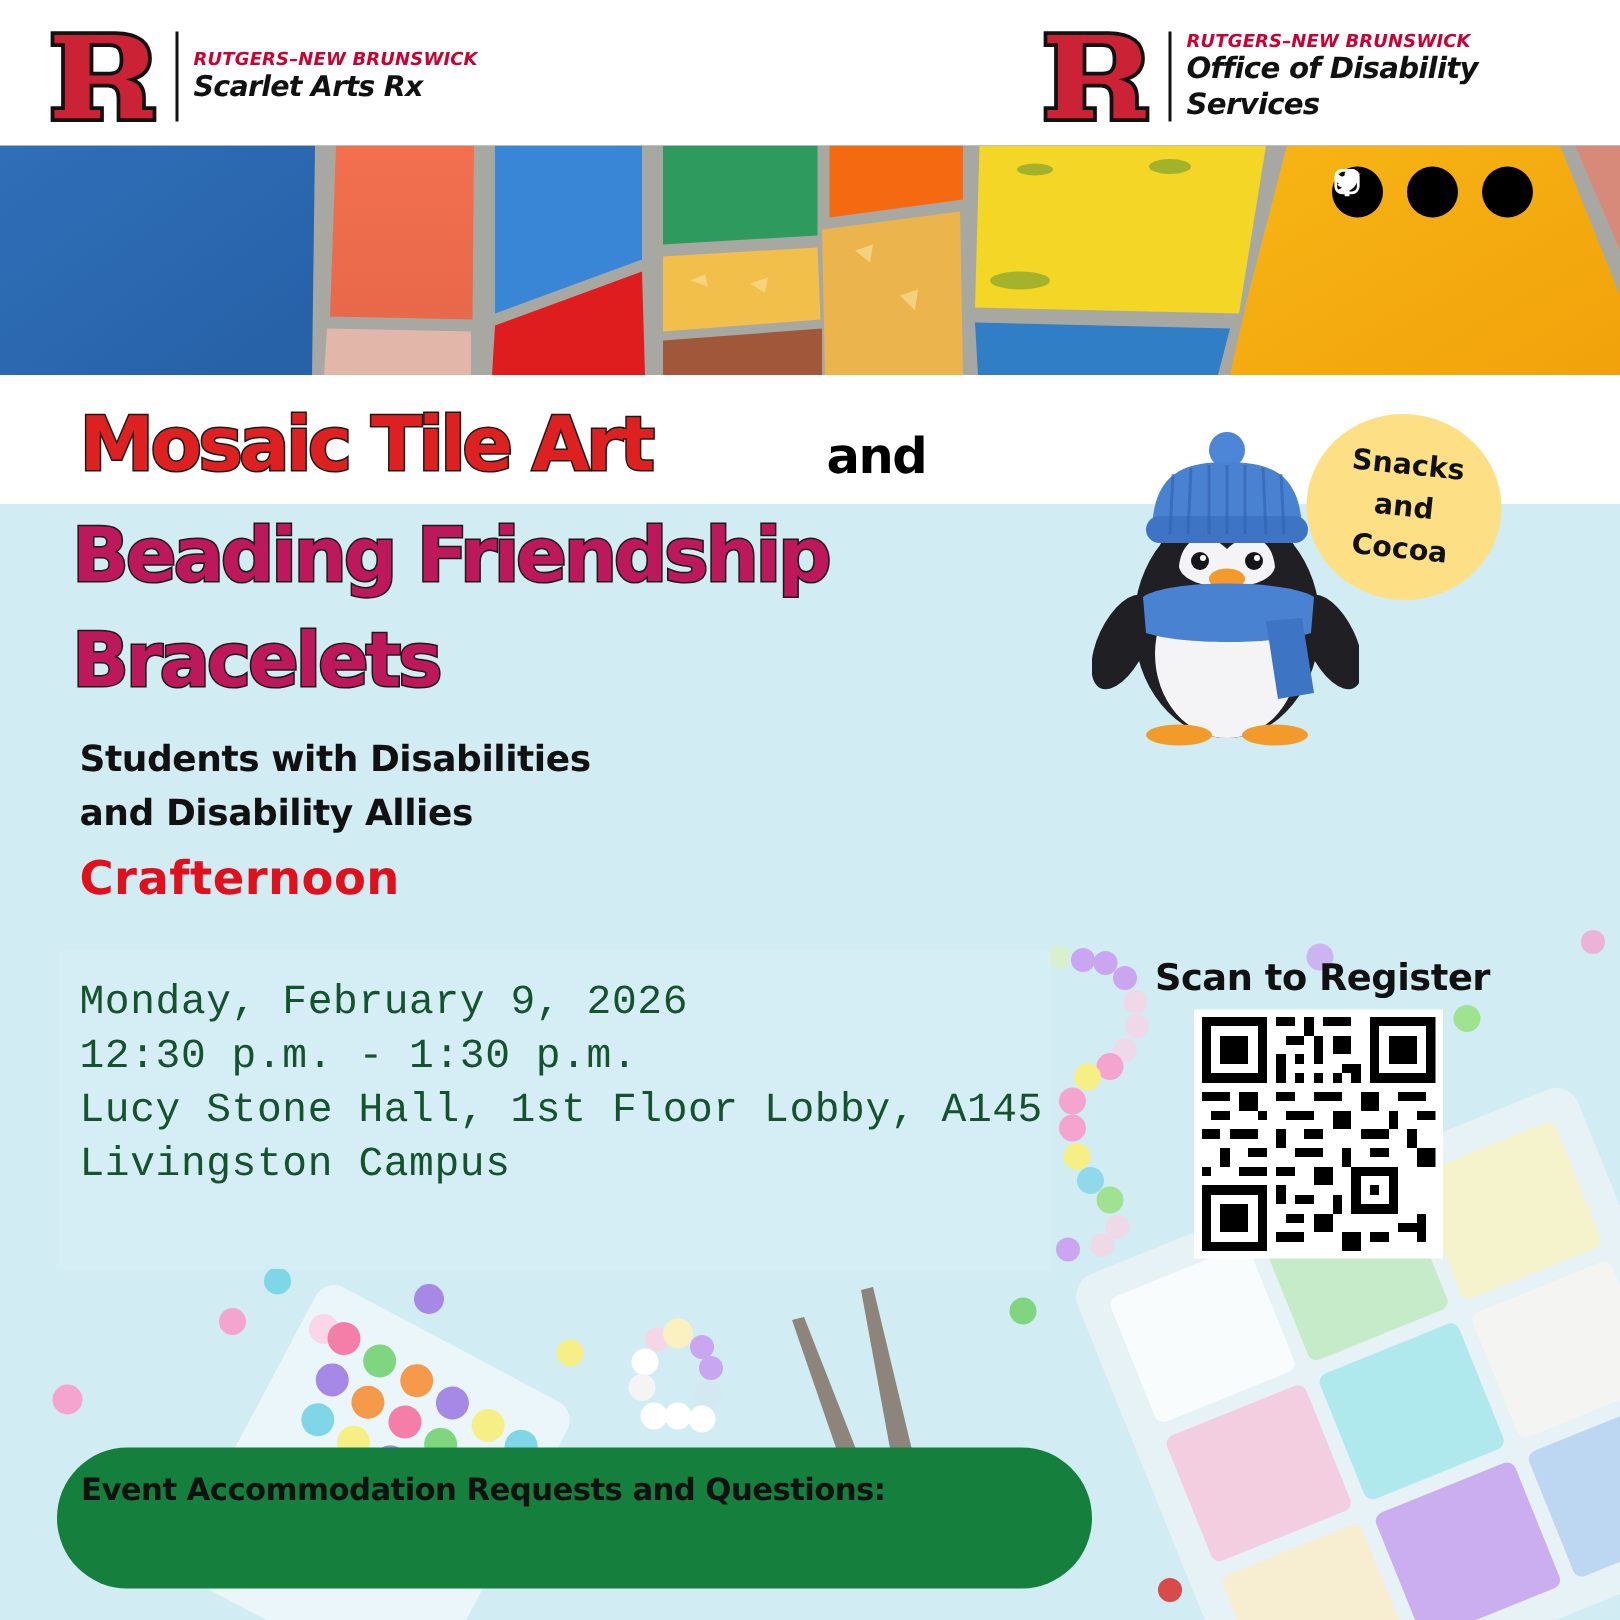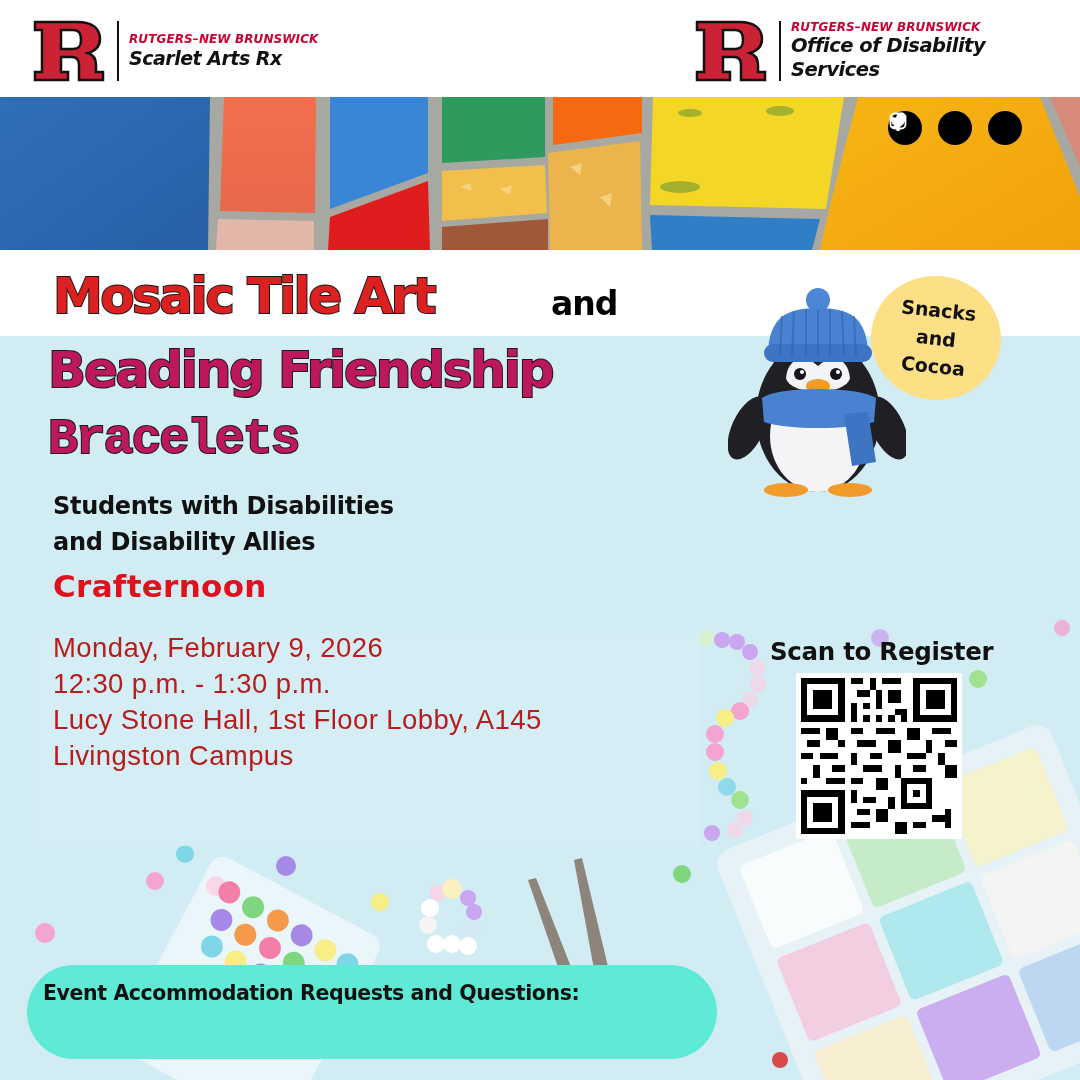--- a/index.html
+++ b/index.html
@@ -26,47 +26,47 @@
   .social-btn { width: 34px; height: 34px; border-radius: 50%; background: #000; display: flex; align-items: center; justify-content: center; }
   .social-btn svg { width: 20px; height: 20px; }
 
   
   .white-band { position: absolute; left: 0; top: 250px; width: 1080px; height: 86px; background: #ffffff; }
   .lower-bg { position: absolute; left: 0; top: 336px; width: 1080px; height: 744px; background: #d1ecf3; }
 
   .title1 { position: absolute; left: 53px; top: 266px; font-family: "DejaVu Sans", sans-serif; font-weight: bold; font-size: 50px; letter-spacing: -2.5px; color: #dd2020; -webkit-text-stroke: 2px #1a1a1a; paint-order: stroke fill; line-height: 60px; white-space: nowrap; }
   .title-and { position: absolute; left: 551px; top: 284px; font-family: "DejaVu Sans", sans-serif; font-weight: bold; font-size: 33px; color: #000; letter-spacing: -1px; line-height: 40px; }
   .title2 { position: absolute; left: 48px; top: 338px; font-family: "DejaVu Sans", sans-serif; font-weight: bold; font-size: 50px; letter-spacing: -2.2px; color: #be185d; -webkit-text-stroke: 2px #1a1a1a; paint-order: stroke fill; line-height: 64px; white-space: nowrap; }
-  .title3 { top: 408px; font-family: Liberation Mono, monospace; }
+  .title3 { top: 408px; }
 
   .subtitle { position: absolute; left: 53px; top: 488px; font-family: "DejaVu Sans", sans-serif; font-weight: bold; font-size: 24px; color: #111; line-height: 36px; letter-spacing: -0.3px; }
   .crafternoon { position: absolute; left: 53px; top: 566px; font-family: "DejaVu Sans", sans-serif; font-weight: bold; font-size: 31px; color: #e0101c; letter-spacing: 0.3px; line-height: 40px; }
 
   
   .details-box { position: absolute; left: 38px; top: 634px; width: 662px; height: 212px; background: rgba(214,239,245,0.85); }
-  .details { position: absolute; left: 53px; top: 630px; font-family: Liberation Sans, sans-serif; font-size: 27.5px; color: #b91c1c; line-height: 36px; letter-spacing: 0.4px; }
+  .details { position: absolute; left: 53px; top: 651px; font-family: Liberation Mono, monospace; font-size: 27.5px; color: #14532d; line-height: 36px; letter-spacing: 0.4px; }
   .details div { white-space: nowrap; }
 
   
   .deco { position: absolute; left: 0; top: 0; width: 1080px; height: 1080px; pointer-events: none; }
 
   
   .penguin { position: absolute; left: 728px; top: 286px; width: 178px; height: 214px; }
   .penguin svg { width: 178px; height: 214px; }
 
   .snacks { position: absolute; left: 871px; top: 276px; width: 130px; height: 124px; border-radius: 50%; background: #fddf86; display: flex; flex-direction: column; align-items: center; justify-content: center; transform: rotate(6deg); }
   .snacks span { font-family: "DejaVu Sans", sans-serif; font-weight: bold; font-size: 19px; color: #111; line-height: 28px; display: block; text-align: center; }
 
   
   .scan-label { position: absolute; left: 770px; top: 636px; font-family: "DejaVu Sans", sans-serif; font-weight: bold; font-size: 24.5px; color: #111; letter-spacing: -0.3px; line-height: 32px; white-space: nowrap; }
   .qr { position: absolute; left: 796px; top: 673px; width: 166px; height: 166px; background: #fff; padding: 5px; }
   .qr svg { width: 156px; height: 156px; display: block; }
 
   
-  .contact { position: absolute; left: 27px; top: 965px; width: 690px; height: 94px; background: #5eead4; border-radius: 47px; padding: 12px 0 0 16px; }
+  .contact { position: absolute; left: 38px; top: 965px; width: 690px; height: 94px; background: #15803d; border-radius: 47px; padding: 12px 0 0 16px; }
   .contact div { font-family: "DejaVu Sans", sans-serif; font-weight: bold; font-size: 20.5px; color: #111; line-height: 32px; letter-spacing: -0.4px; white-space: nowrap; }
 </style>
 </head>
 <body>
 
 <div class="header">
   <div class="brand left">
     <div class="r-logo">
       <svg viewBox="0 0 72 62">
         <path d="M2 2 H44 C60 2 67 9 67 19 C67 27 62 31 55 33 C61 35 63 39 63 45 V52 H70 V60 H46 V45 C46 40 44 37 39 37 H28 V52 H35 V60 H2 V52 H9 V10 H2 Z M28 10 V29 H40 C46 29 48 26 48 20 C48 13 46 10 40 10 Z" fill="#cc2236" stroke="#111" stroke-width="2.5"></path>

